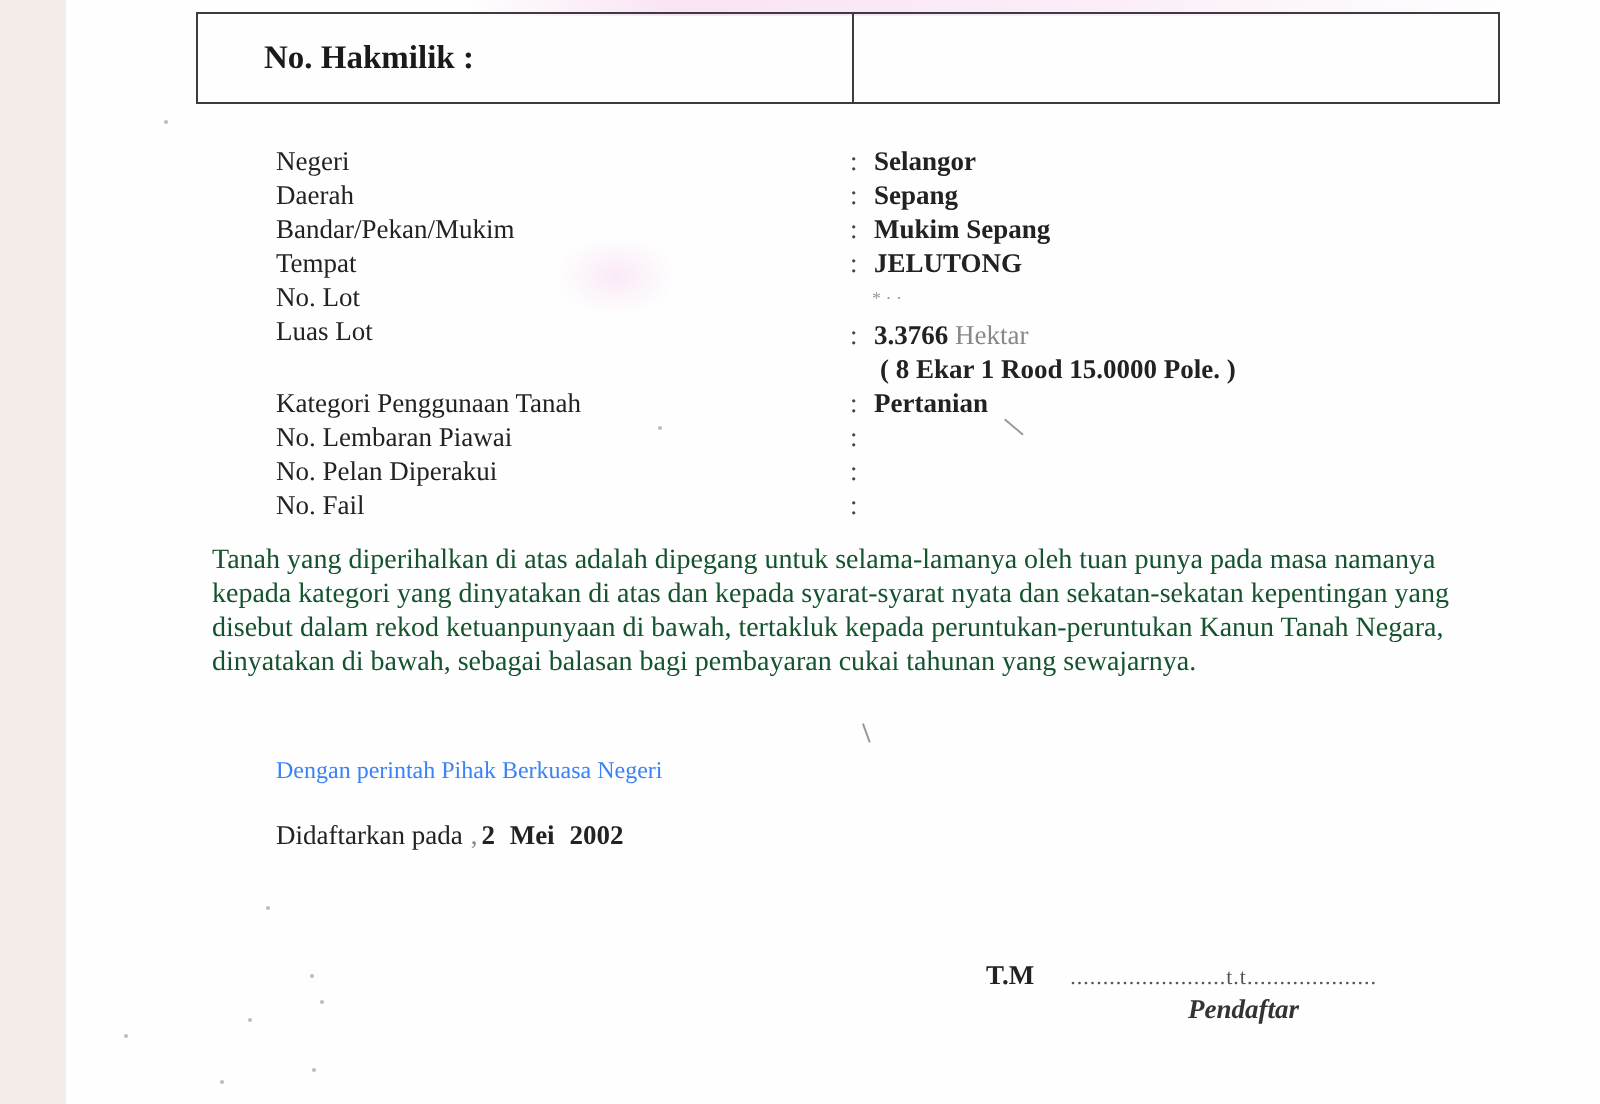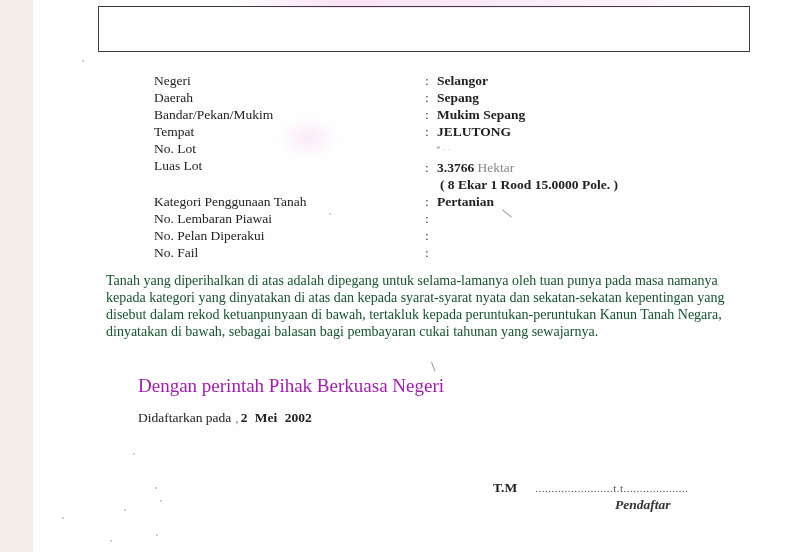--- a/index.html
+++ b/index.html
@@ -65,21 +65,20 @@
       flex: 1;
       padding-left: 27px;
     }
     .field-label {
       position: absolute;
       left: 138px;
       font-size: 13.5px;
       line-height: 17px;
       color: #222;
       white-space: nowrap;
-      margin-left: 16px;
     }
     .field-colon {
       position: absolute;
       left: 425px;
       font-size: 13.5px;
       line-height: 17px;
       color: #444;
     }
     .field-value {
       position: absolute;
@@ -106,23 +105,23 @@
       font-size: 14px;
       line-height: 17px;
       color: #14532d;
     }
     .paragraph div {
       white-space: nowrap;
     }
     .authority {
       position: absolute;
       left: 138px; top: 377px;
-      font-size: 19px;
-      line-height: 17px;
-      color: #a21caf;
+      font-size: 12px;
+      line-height: 17px;
+      color: #3b82f6;
     }
     .registered {
       position: absolute;
       left: 138px; top: 409px;
       font-size: 13.5px;
       line-height: 17px;
       color: #222;
       white-space: nowrap;
       text-align: center;
     }
@@ -152,21 +151,20 @@
       font-size: 11px;
     }
     .signatory {
       position: absolute;
       left: 594px; top: 496px;
       font-size: 13.5px;
       line-height: 17px;
       font-style: italic;
       font-weight: bold;
       color: #333;
-      margin-left: 21px;
     }
     .speck {
       position: absolute;
       width: 2px; height: 2px;
       background: #bbb;
       border-radius: 50%;
     }
     .mark {
       position: absolute;
       width: 1px; height: 12px;
@@ -178,20 +176,23 @@
 <body>
 
 <div class="left-strip"></div>
 
 <div class="page">
   <div class="pink-smudge"></div>
   <div class="pink-spot"></div>
 </div>
 
 <div class="header-box">
+  <div class="header-cell header-left">
+    <span>No. Hakmilik :</span>
+  </div>
 </div>
 
 <div class="field-label" style="top:72px">Negeri</div>
 <div class="field-colon" style="top:72px">:</div>
 <div class="field-value" style="top:72px">Selangor</div>
 
 <div class="field-label" style="top:89px">Daerah</div>
 <div class="field-colon" style="top:89px">:</div>
 <div class="field-value" style="top:89px">Sepang</div>
 

